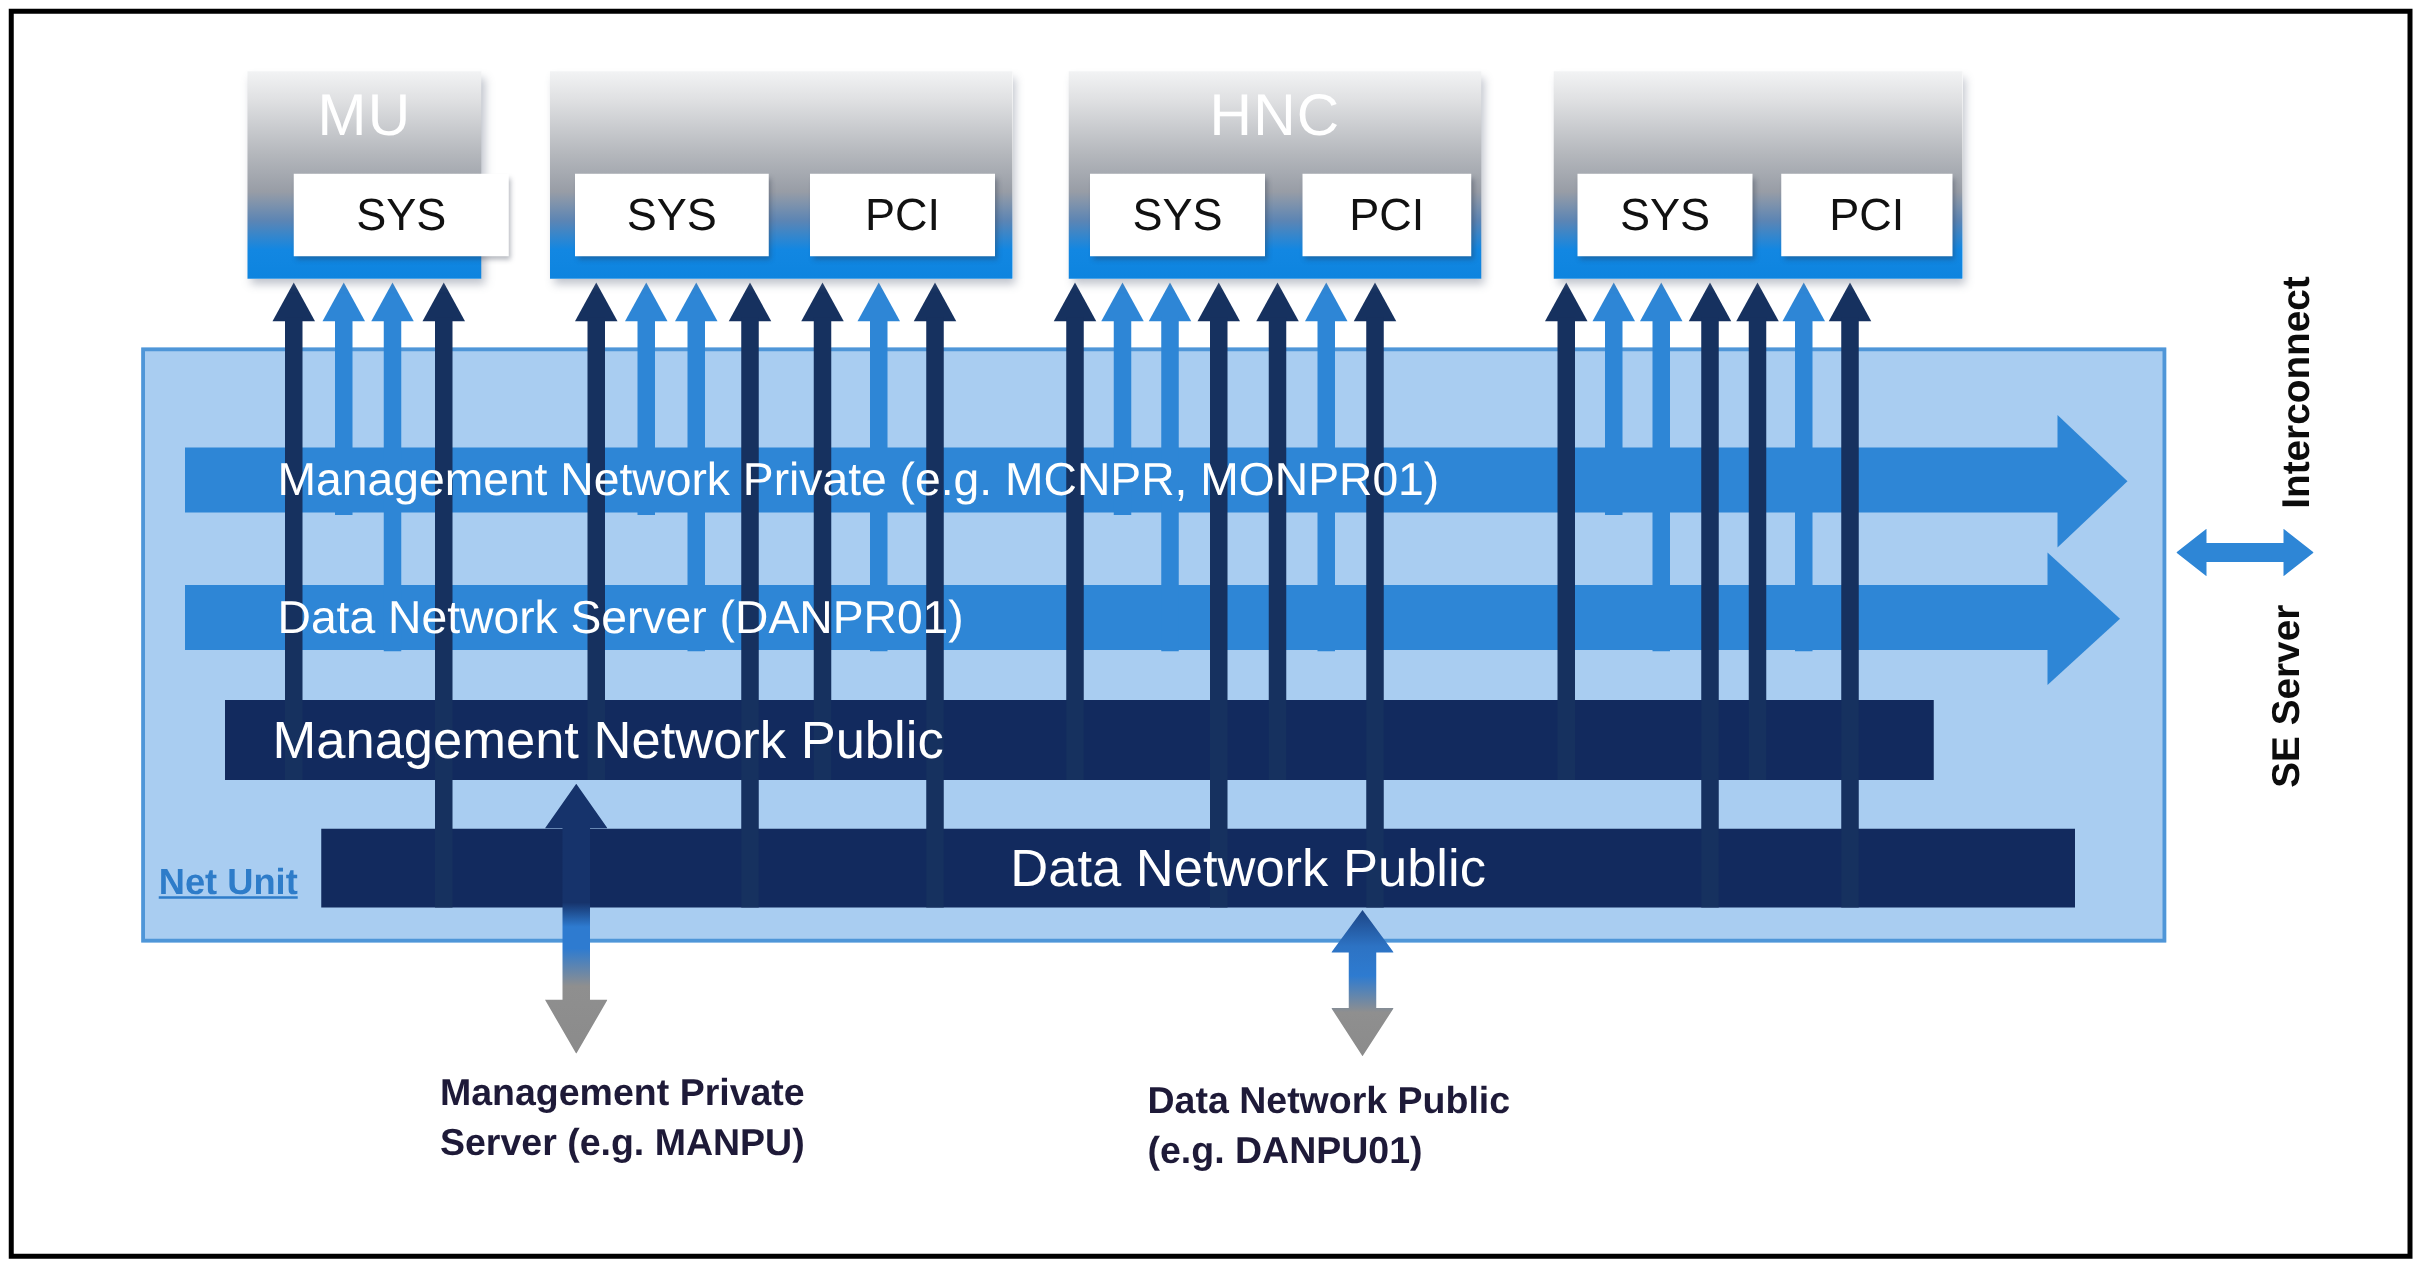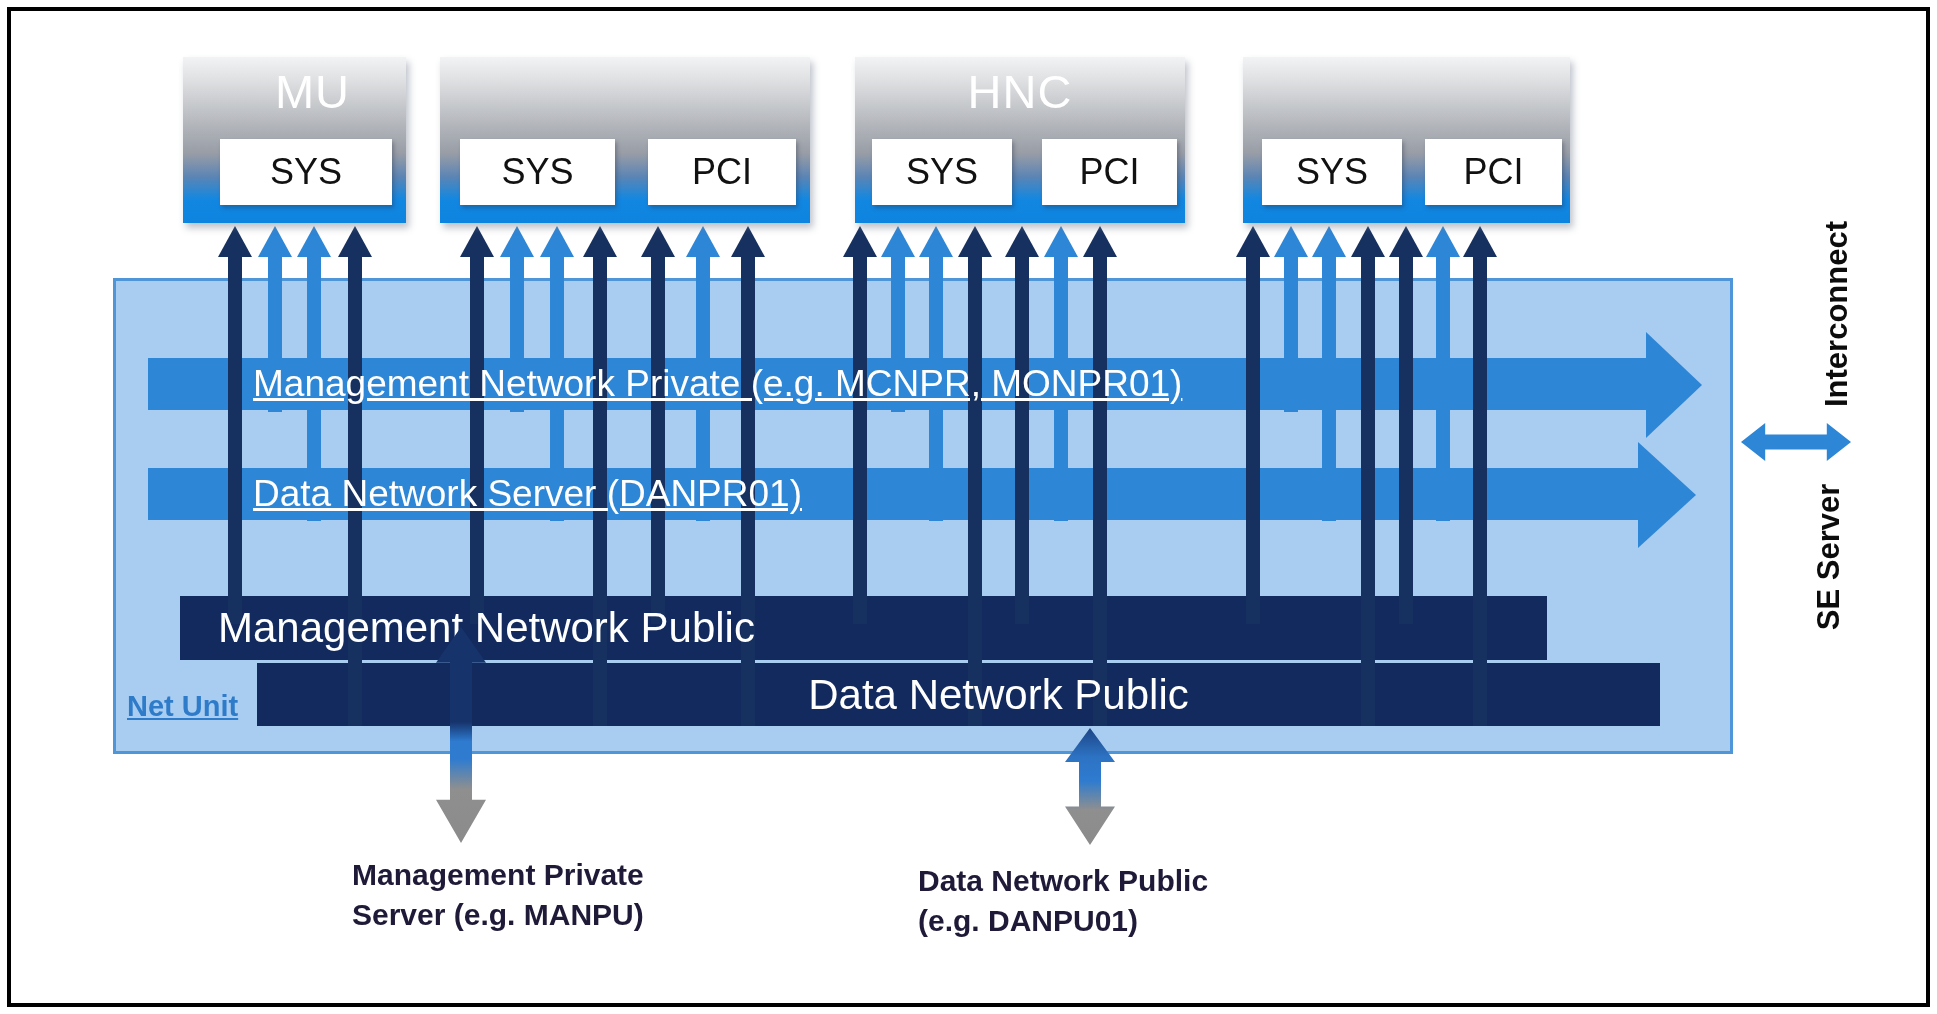--- a/index.html
+++ b/index.html
@@ -14,23 +14,23 @@
   .net-unit-label{position:absolute;left:127px;top:690px;font-size:29px;font-weight:bold;
                   color:#2e7cc9;z-index:3;text-decoration:underline;}
 
   
   .bus{position:absolute;}
   .bus .label{position:relative;z-index:3;color:#fff;display:block;}
   .bus-blue{background:#2e86d6;}
   .bus-navy{background:#122a5e;}
   #bus-mgmt-private{left:148px;top:358px;width:1500px;height:52px;}
   #bus-data-private{left:148px;top:468px;width:1492px;height:52px;}
-  #bus-mgmt-public{left:180px;top:560px;width:1367px;height:64px;margin-top:36px;}
+  #bus-mgmt-public{left:180px;top:560px;width:1367px;height:64px;}
   #bus-data-public{left:257px;top:663px;width:1403px;height:63px;}
-  #bus-mgmt-private .label,#bus-data-private .label{font-size:37px;line-height:52px;padding-left:105px;text-decoration:underline;}
+  #bus-mgmt-private .label,#bus-data-private .label{font-size:37px;line-height:52px;padding-left:74px;}
   #bus-mgmt-public .label{font-size:42px;line-height:64px;padding-left:38px;}
   #bus-data-public .label{font-size:42px;line-height:63px;text-align:center;text-indent:80px;}
   .bus-head{position:absolute;width:0;height:0;z-index:1;}
   #head-mgmt-private{left:1646px;top:332px;border-top:53px solid transparent;
       border-bottom:53px solid transparent;border-left:56px solid #2e86d6;}
   #head-data-private{left:1638px;top:442px;border-top:53px solid transparent;
       border-bottom:53px solid transparent;border-left:58px solid #2e86d6;}
 
   
   .vconn{position:absolute;width:34px;z-index:2;}
@@ -198,21 +198,21 @@
         <div class="head" style="border-bottom: 31px solid rgb(46, 134, 214);"></div>
         <div class="shaft" style="background: rgb(46, 134, 214);"></div>
       </div>
       <div class="vconn" style="left: 1463px; top: 226px; height: 500px;">
         <div class="head" style="border-bottom: 31px solid rgb(22, 49, 95);"></div>
         <div class="shaft" style="background: rgb(22, 49, 95);"></div>
       </div>
     </div>
 
   <div id="unit-layer">
-      <div class="unit" style="left: 183px; width: 187px; padding-left: 36px;">
+      <div class="unit" style="left: 198px; width: 187px;">
         <div class="unit-title">MU</div>
         <div class="subunit" style="left: 37px; width: 172px;">SYS</div>
       </div>
       <div class="unit" style="left: 440px; width: 370px;">
         <div class="subunit" style="left: 20px; width: 155px;">SYS</div>
         <div class="subunit" style="left: 208px; width: 148px;">PCI</div>
       </div>
       <div class="unit" style="left: 855px; width: 330px;">
         <div class="unit-title">HNC</div>
         <div class="subunit" style="left: 17px; width: 140px;">SYS</div>

